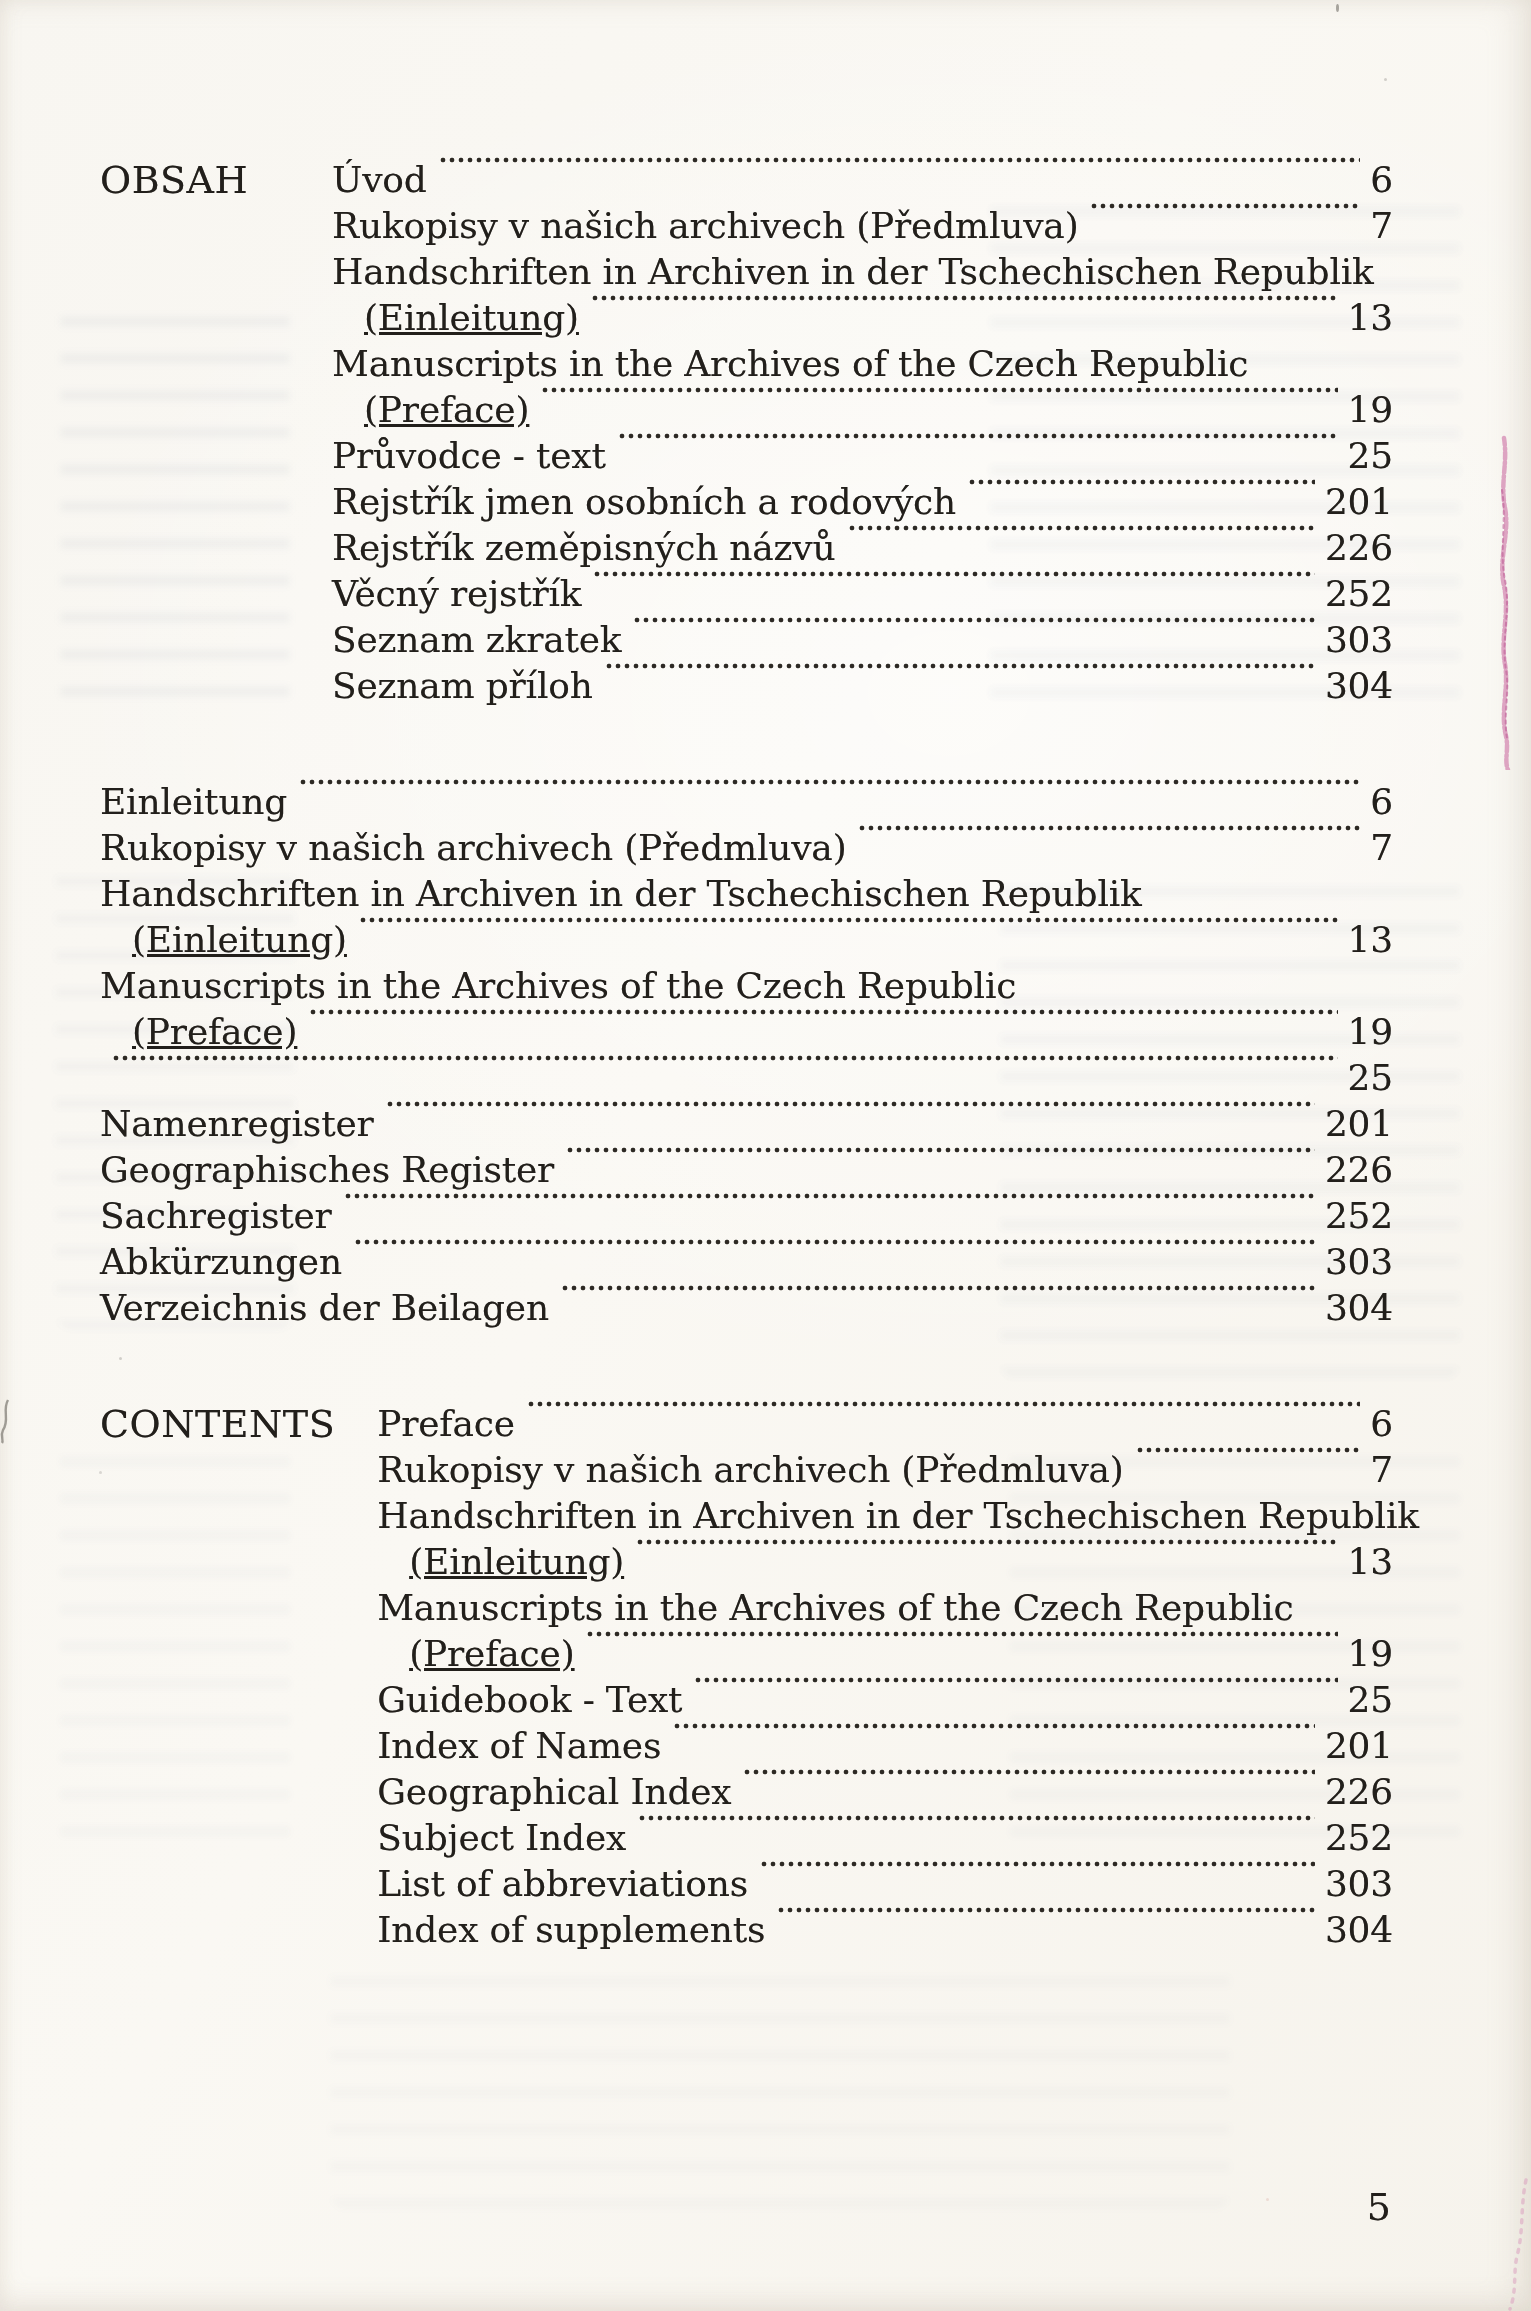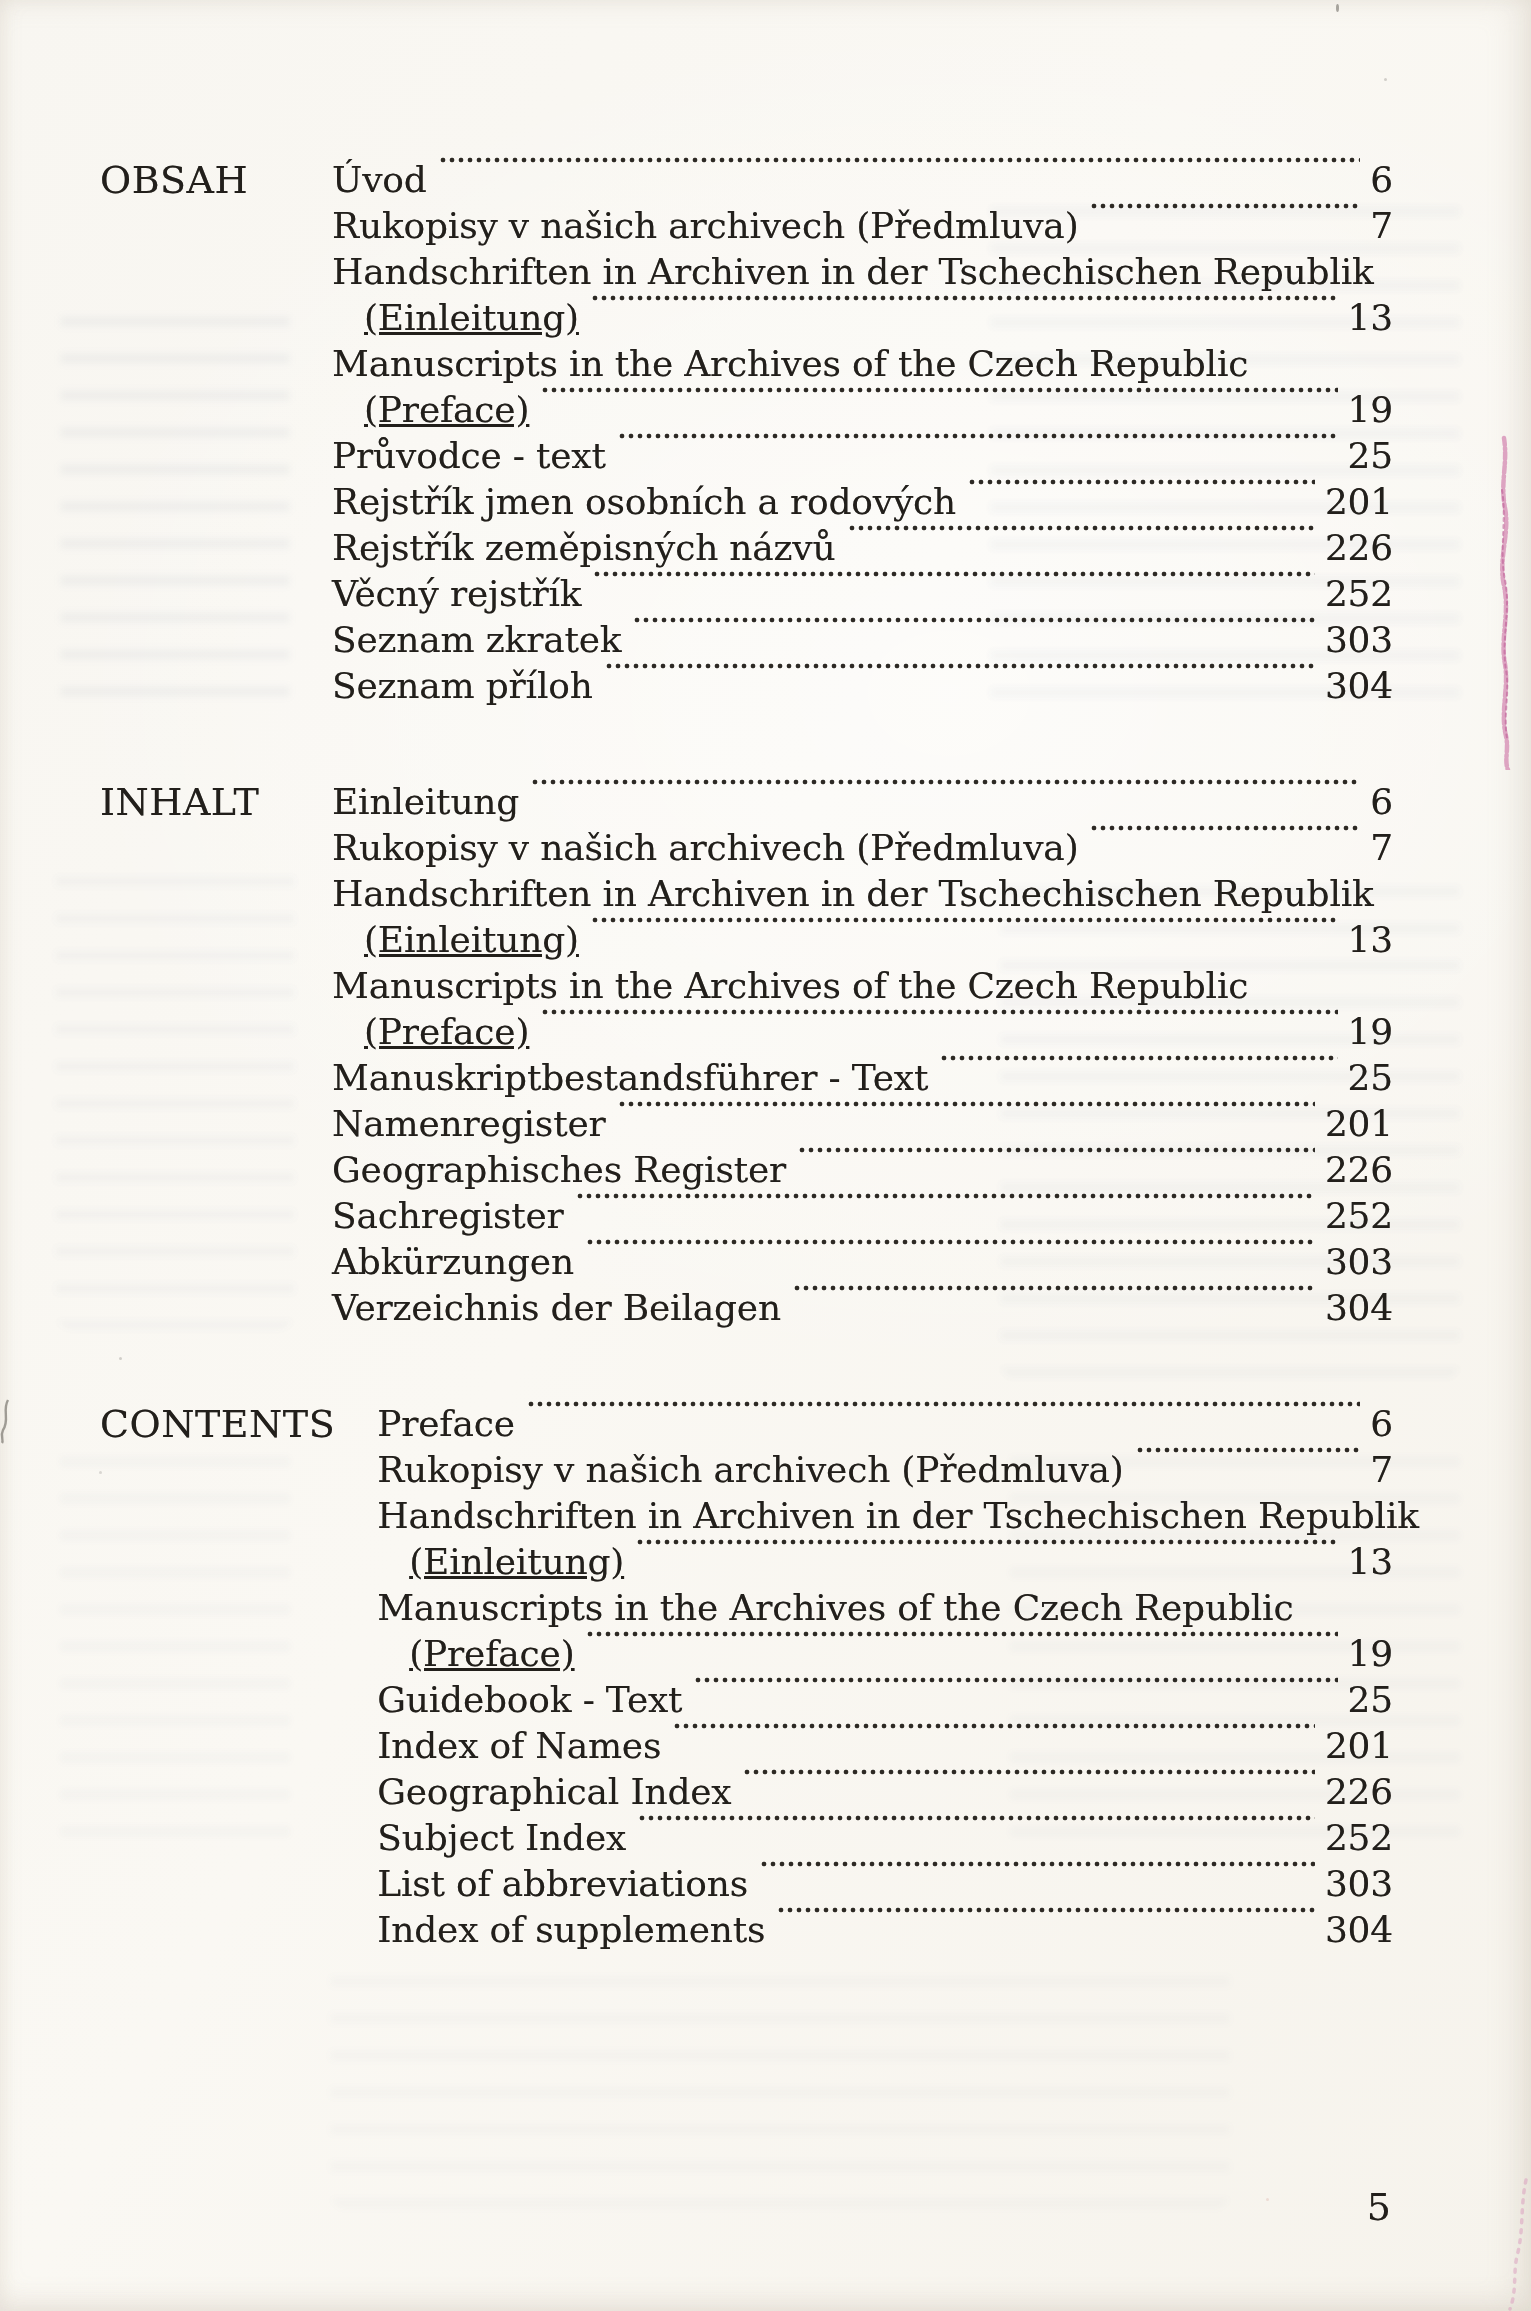--- a/index.html
+++ b/index.html
@@ -149,21 +149,20 @@
             <span class="pagenum">303</span>
           </div>
           <div class="row">
             <span class="title">Seznam příloh</span>
             <span class="leader"></span>
             <span class="pagenum">304</span>
           </div>
         </div>
       </div>
       <div class="section">
-        <div class="section-label">INHALT</div>
         <div class="entries">
           <div class="row">
             <span class="title">Einleitung</span>
             <span class="leader"></span>
             <span class="pagenum">6</span>
           </div>
           <div class="row">
             <span class="title">Rukopisy v našich archivech (Předmluva)</span>
             <span class="leader"></span>
             <span class="pagenum">7</span>
@@ -178,21 +177,20 @@
           </div>
           <div class="row">
             <span class="title">Manuscripts in the Archives of the Czech Republic</span>
           </div>
           <div class="row indent">
             <span class="title">(Preface)</span>
             <span class="leader"></span>
             <span class="pagenum">19</span>
           </div>
           <div class="row">
-            <span class="title">Manuskriptbestandsführer - Text</span>
             <span class="leader"></span>
             <span class="pagenum">25</span>
           </div>
           <div class="row">
             <span class="title">Namenregister</span>
             <span class="leader"></span>
             <span class="pagenum">201</span>
           </div>
           <div class="row">
             <span class="title">Geographisches Register</span>

